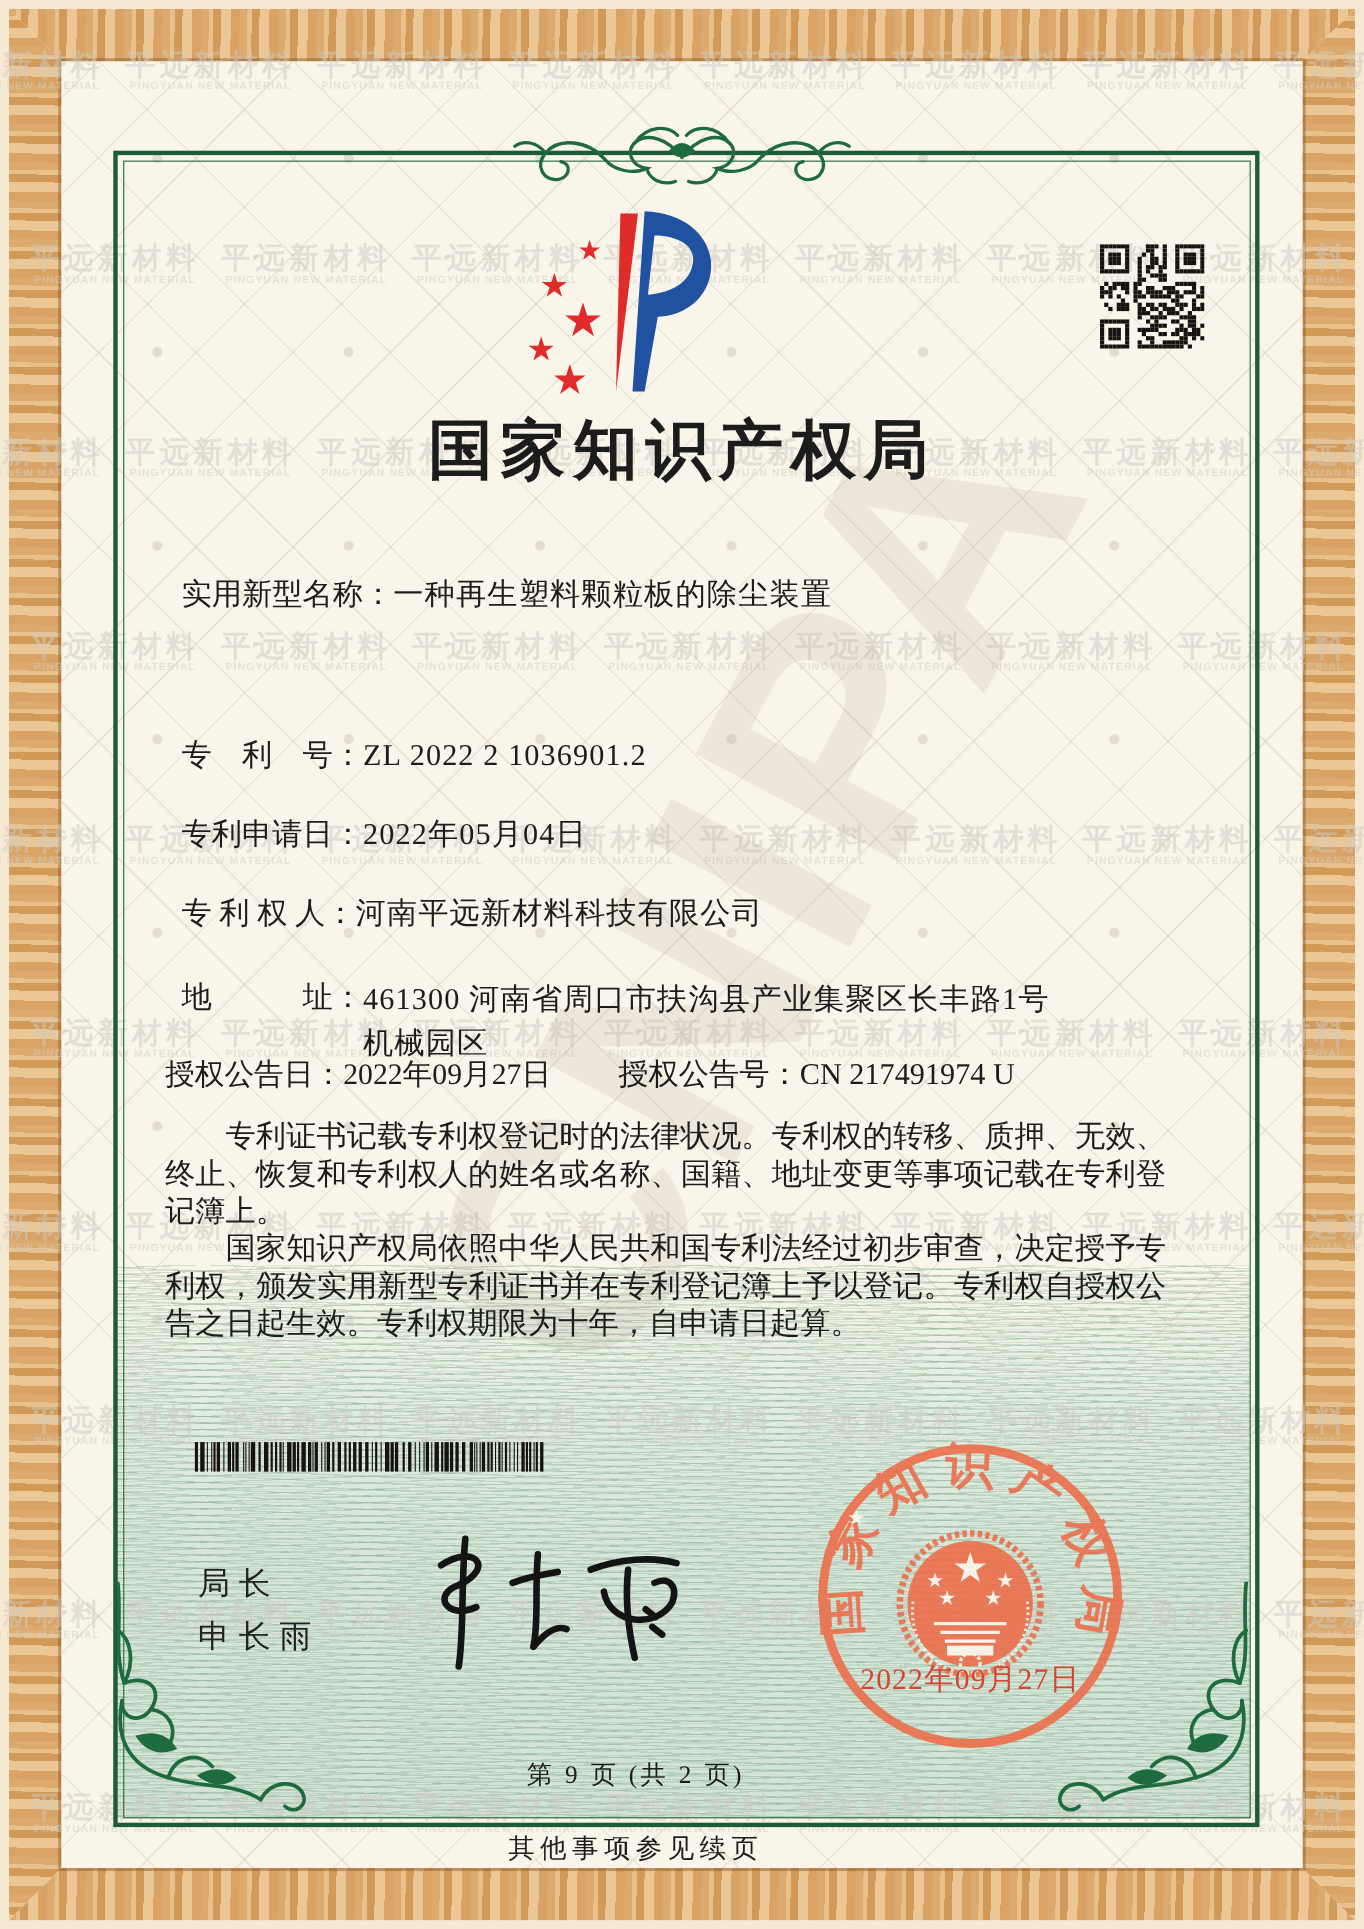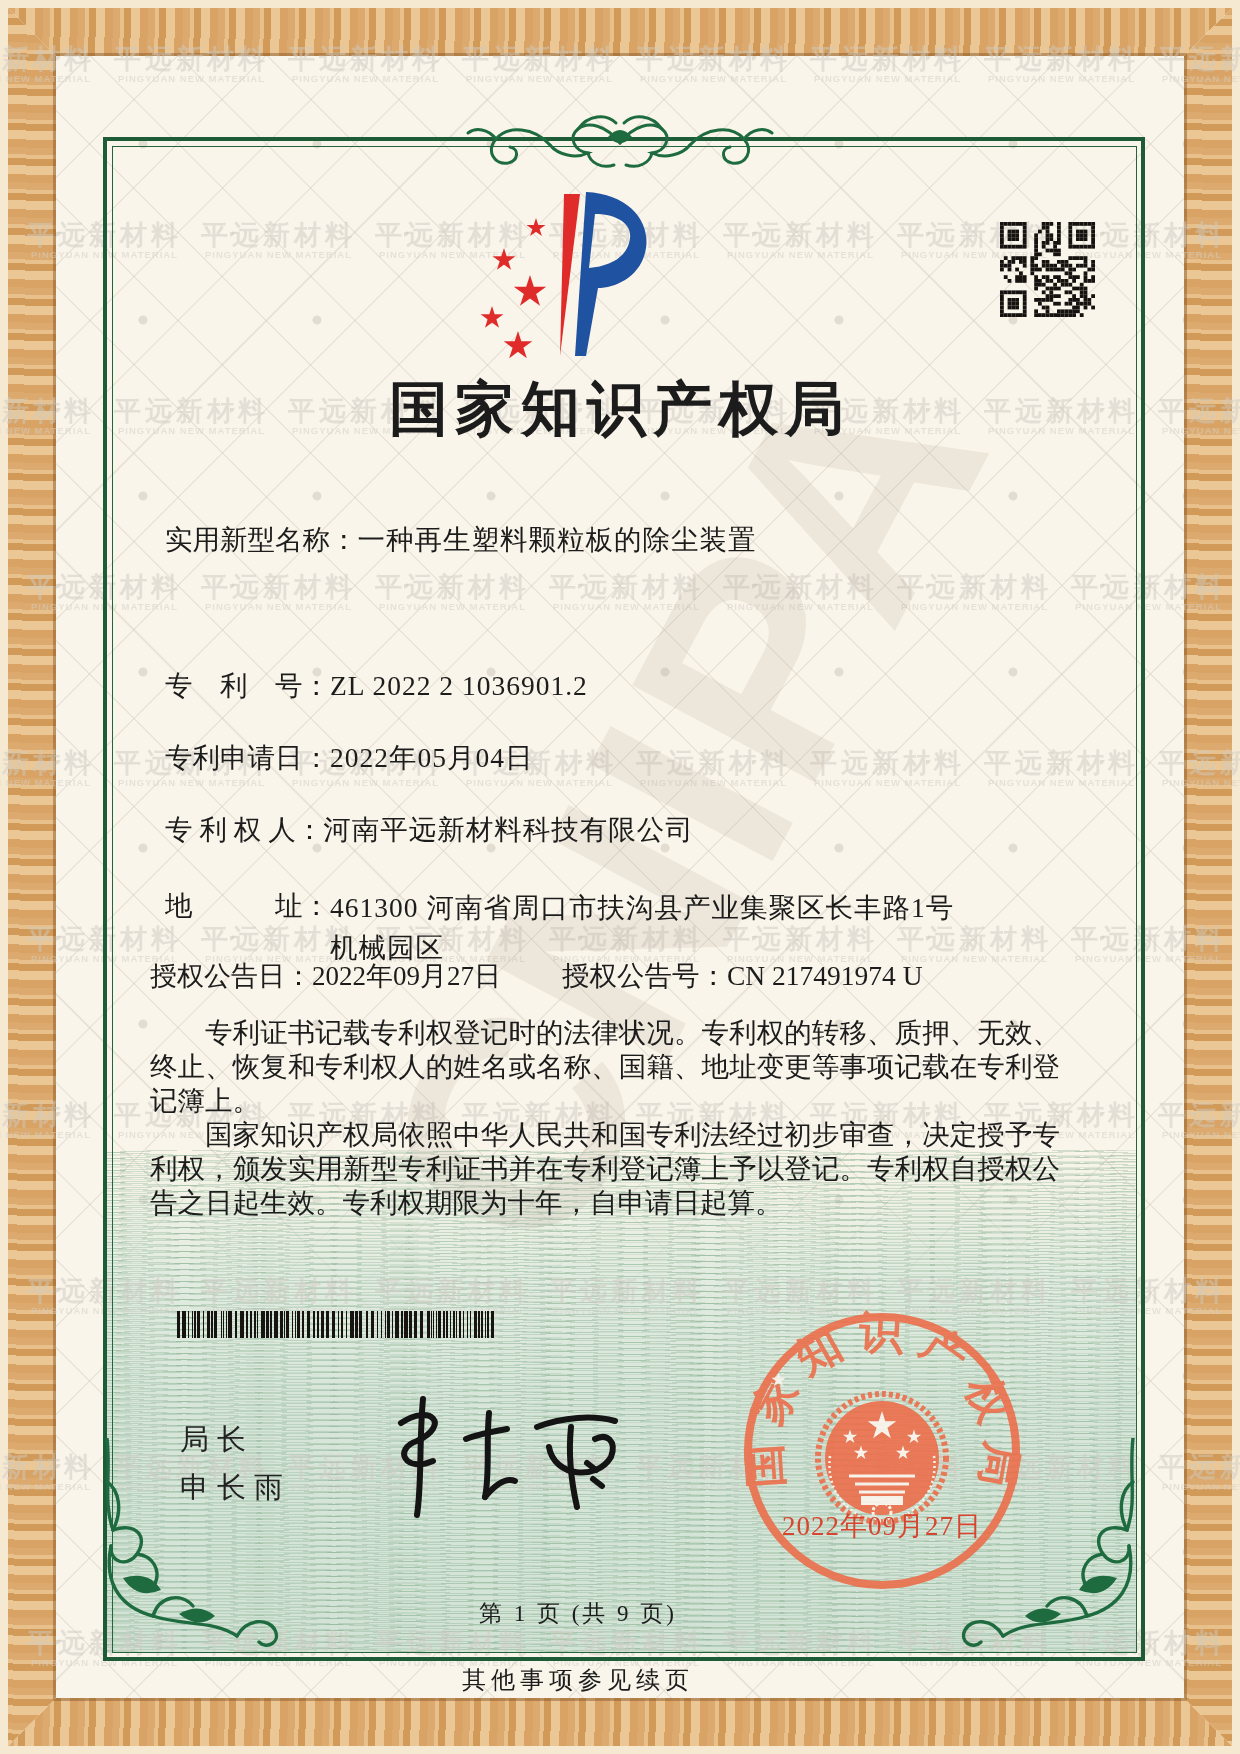--- a/index.html
+++ b/index.html
@@ -908,16 +908,16 @@
         <path d="M122,186 h46"></path>
       </g>
       <rect x="124" y="190" width="42" height="9" fill="#fdf6ee"></rect>
       <circle cx="145" cy="206" r="9" fill="none" stroke="#fdf6ee" stroke-width="3" stroke-dasharray="3 2"></circle>
       <path d="M93,150 C90,176 100,196 120,208" stroke="#fdf6ee" stroke-width="2.6" fill="none" stroke-dasharray="2 3"></path>
       <path d="M197,150 C200,176 190,196 170,208" stroke="#fdf6ee" stroke-width="2.6" fill="none" stroke-dasharray="2 3"></path>
     </g>
   </svg>
   <div class="abs seal-date">2022年09月27日</div>
 
-  <div class="abs footer">第 1 页 (共 9 页)</div>
+  <div class="abs footer">第 9 页 (共 2 页)</div>
   <div class="abs cont-note">其他事项参见续页</div>
 
 </div>
 
 </body></html>

